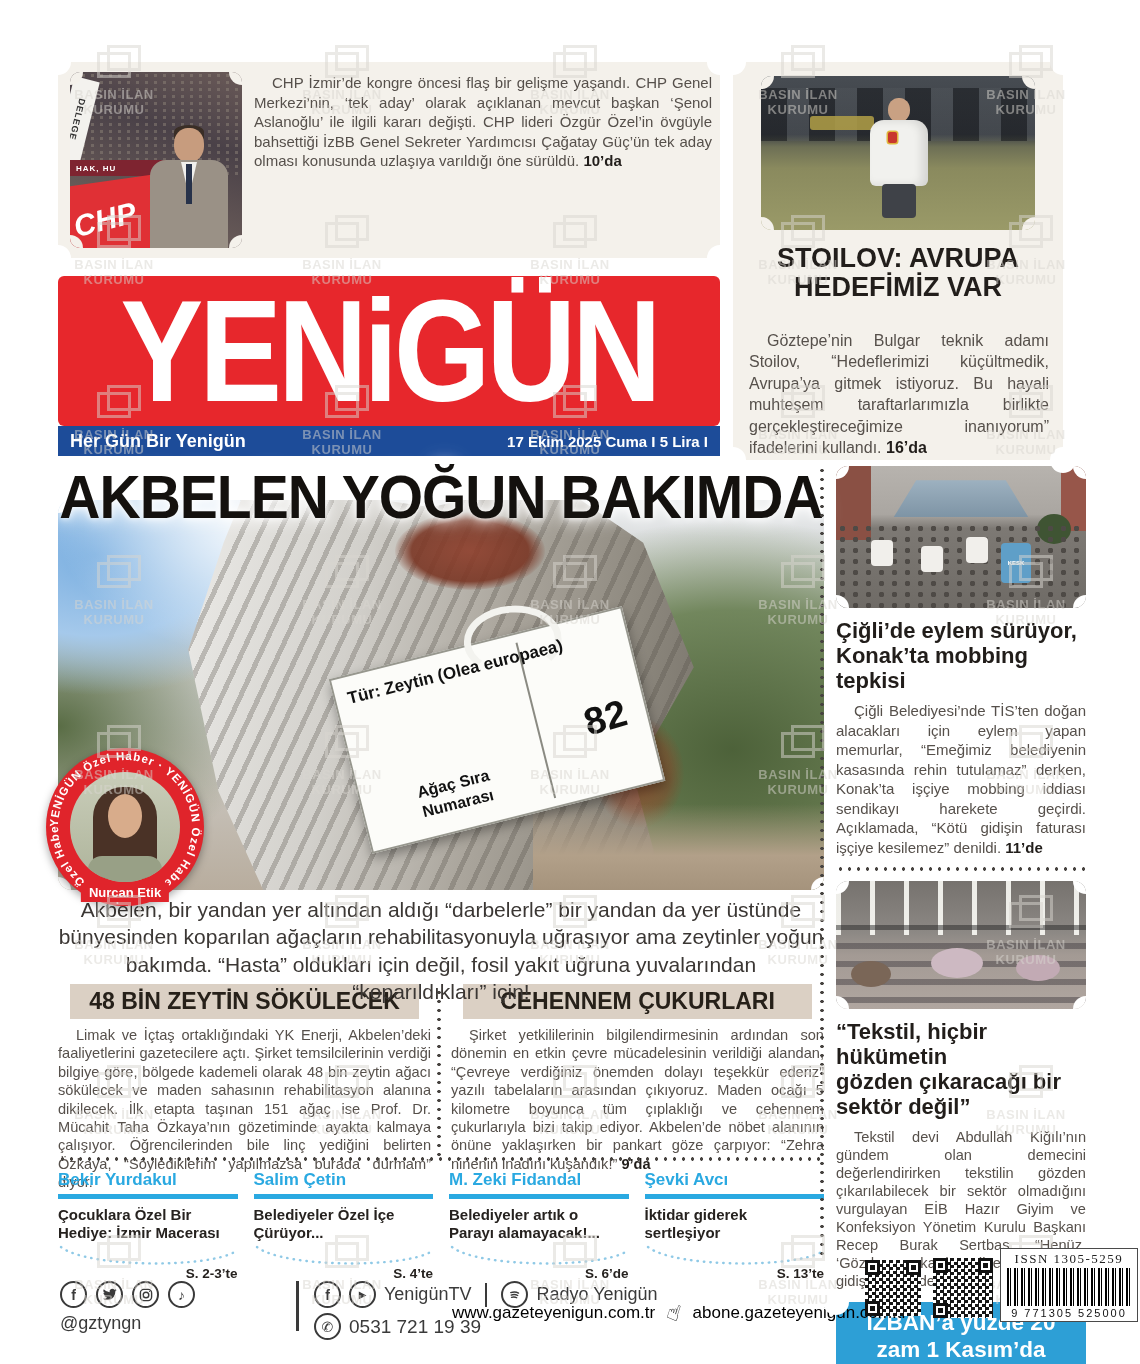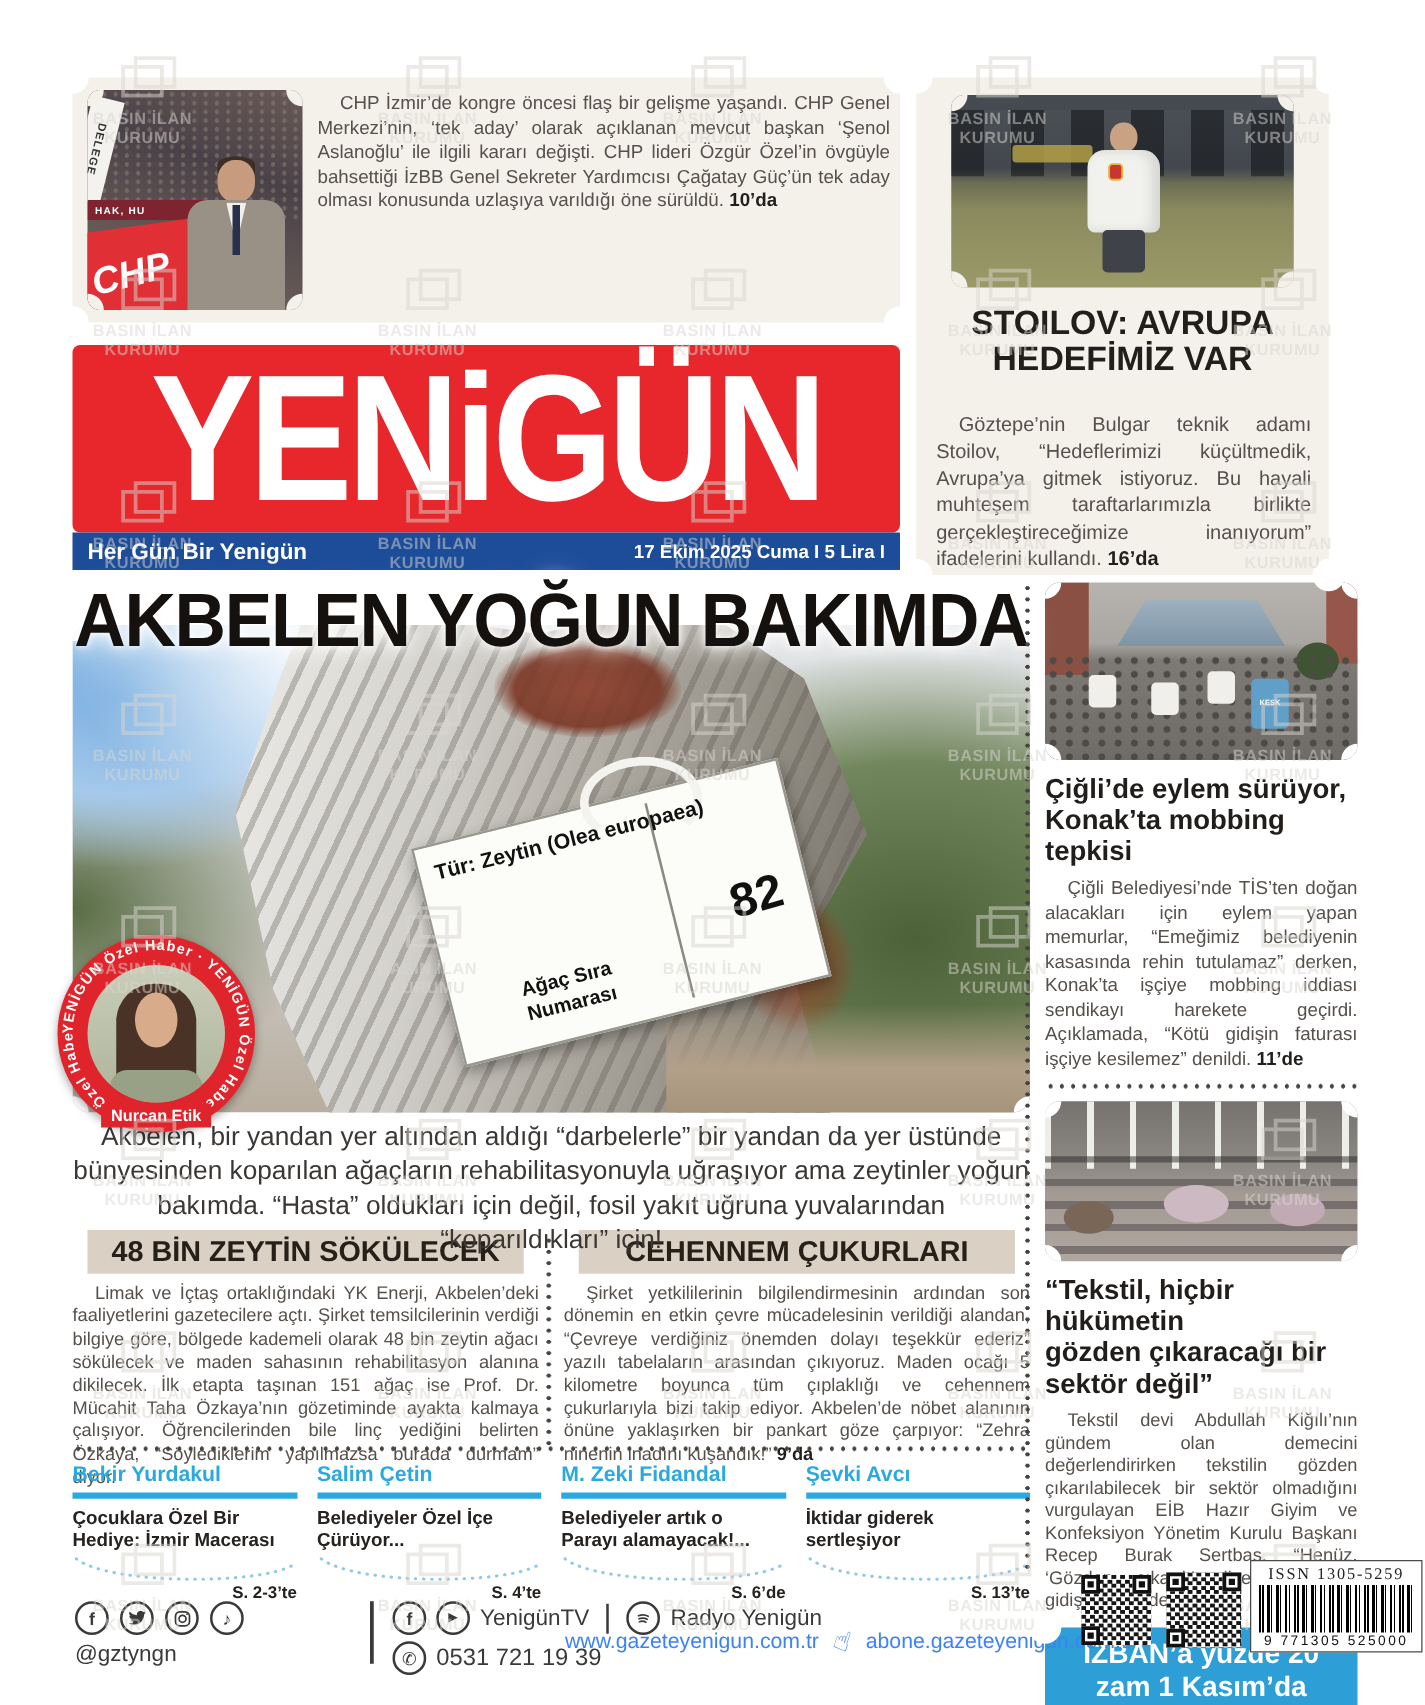--- a/index.html
+++ b/index.html
@@ -154,21 +154,21 @@
   
   .footer-ic{width:27px;height:27px;border:2.2px solid #3a3a3a;border-radius:50%;display:inline-flex;
              align-items:center;justify-content:center;box-sizing:border-box;color:#3a3a3a;
              font-weight:bold;font-size:14px;line-height:1;}
   .f-social{position:absolute;left:60px;top:1281px;display:flex;gap:9px;}
   .f-handle{position:absolute;left:60px;top:1313px;font-size:18px;color:#3a3a3a;}
   .f-div{position:absolute;left:296px;top:1281px;width:2.5px;height:50px;background:#3a3a3a;}
   .f-media{position:absolute;left:314px;top:1281px;display:flex;align-items:center;gap:8px;font-size:18px;color:#3a3a3a;}
   .f-media .bar{width:2px;height:24px;background:#3a3a3a;margin:0 6px;}
   .f-phone{position:absolute;left:314px;top:1313px;display:flex;align-items:center;gap:8px;font-size:19px;color:#3a3a3a;}
-  .f-web{position:absolute;left:452px;top:1300px;display:flex;align-items:center;gap:12px;font-size:17px;color:#3b82f6;}
+  .f-web{position:absolute;left:452px;top:1300px;display:flex;align-items:center;gap:12px;font-size:17px;color:#000000;}
   .f-click{font-size:22px;transform:rotate(18deg);}
   .qr{position:absolute;background:repeating-conic-gradient(#161616 0% 25%,#fff 0% 50%) 0 0/7px 7px;}
   .qr i{position:absolute;width:15px;height:15px;border:3px solid #111;background:#fff;box-sizing:border-box;}
   .qr i::after{content:'';position:absolute;inset:2px;background:#111;}
   .qr .tl{top:0;left:0}.qr .tr{top:0;right:0}.qr .bl{bottom:0;left:0}
   .barcode-box{position:absolute;left:1000px;top:1248px;width:138px;height:74px;border:1.5px solid #4a4a4a;
                background:#fff;box-sizing:border-box;padding:2px 6px;text-align:center;z-index:41;}
   .issn{font-family:"Liberation Serif",serif;font-size:13px;letter-spacing:1.5px;color:#222;}
   .bars{height:38px;margin-top:1px;background:repeating-linear-gradient(90deg,#000 0 2px,#fff 2px 3px,#000 3px 4px,#fff 4px 7px,#000 7px 9px,#fff 9px 10px,#000 10px 11px,#fff 11px 14px);}
   .bar-num{font-size:11px;letter-spacing:2px;color:#111;margin-top:1px;}

